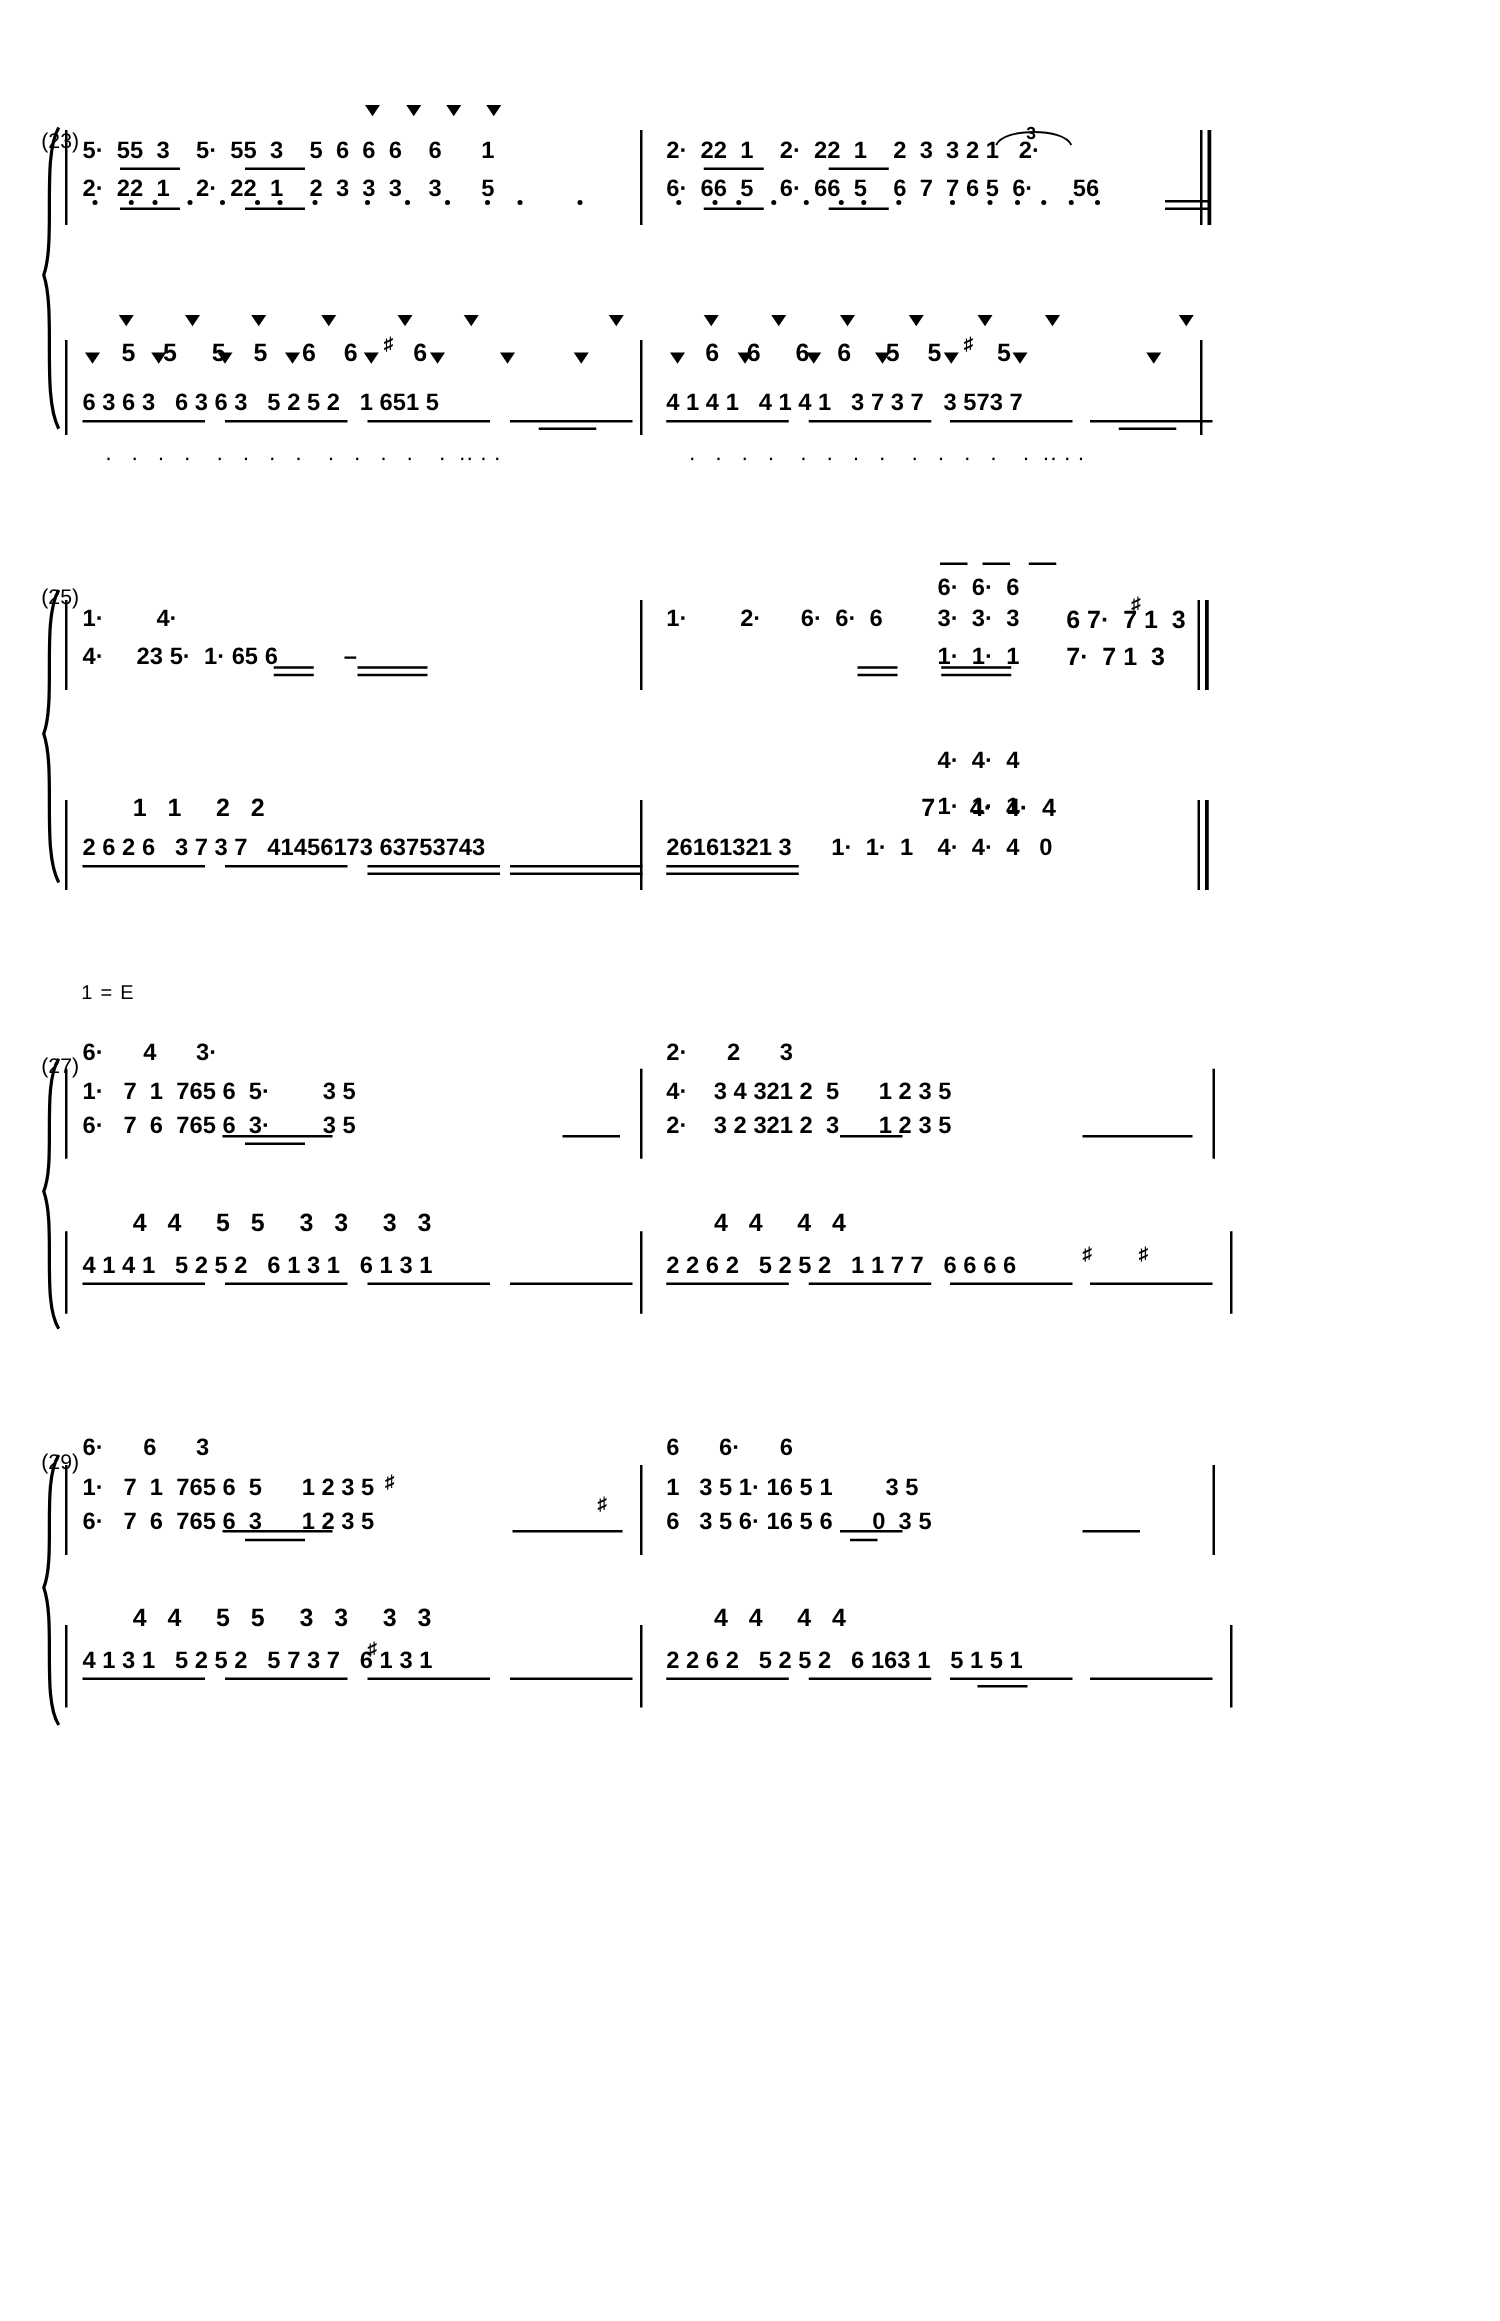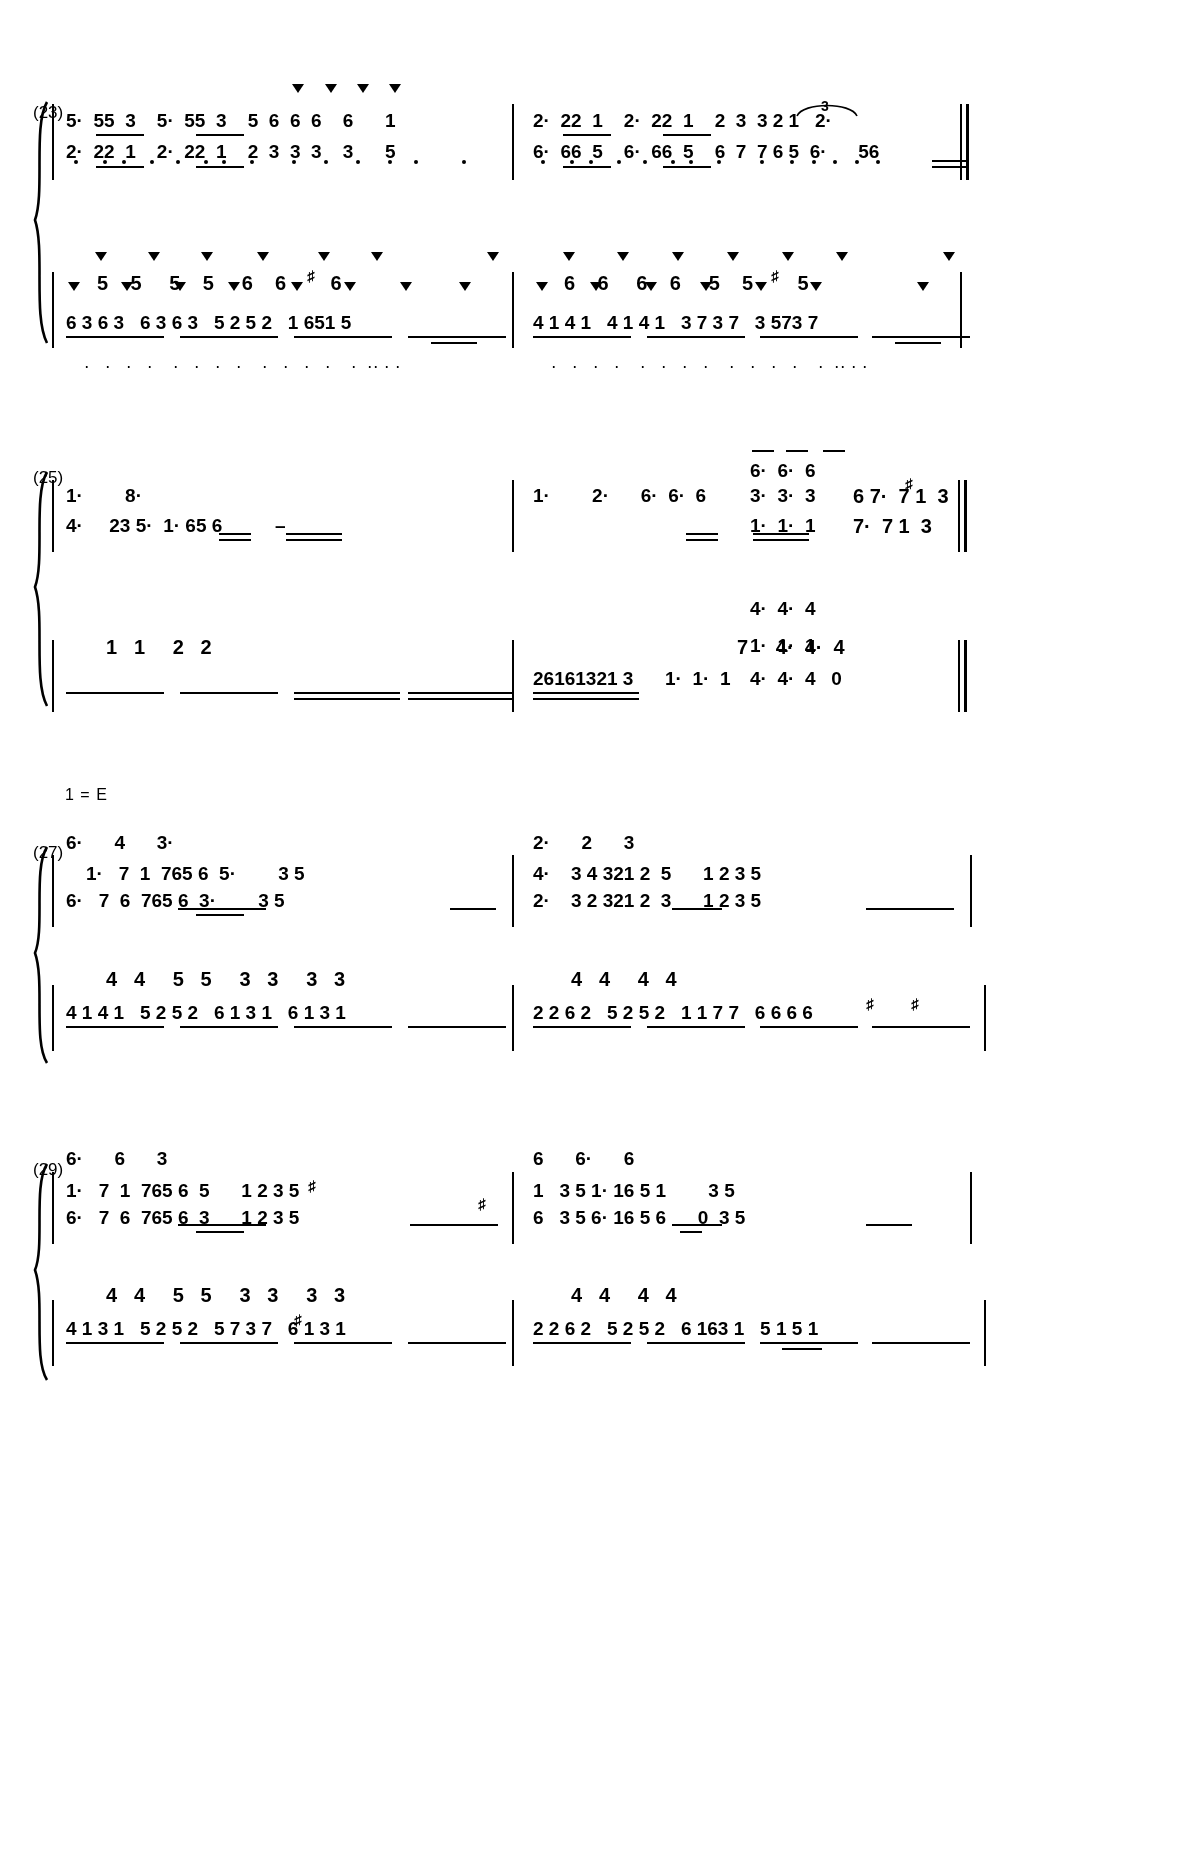--- a/index.html
+++ b/index.html
@@ -190,21 +190,21 @@
   <div class="lbl" style="left:33px;top:468px;">(25)</div>
 
   <div class="brace" style="left:27px;top:470px;">
     <svg width="26" height="238" viewBox="0 0 26 238">
       <path d="M20 2 C6 26 18 90 8 117 C18 146 6 210 20 236" stroke="#000" stroke-width="2.6" fill="none"></path>
     </svg>
   </div>
   <div class="bar" style="left:52px;top:480px;height:72px;"></div>
   <div class="bar" style="left:52px;top:640px;height:72px;"></div>
 
-  <div class="row" style="left:66px;top:485px;">1·        8·</div>
+  <div class="row" style="left:66px;top:485px;">1·        4·</div>
   <div class="row" style="left:66px;top:515px;">4·     23 5·  1· 65 6          –</div>
 
   <div class="beam" style="left:219px;top:533px;width:32px;"></div>
   <div class="beam" style="left:219px;top:539px;width:32px;"></div>
   <div class="beam" style="left:286px;top:533px;width:56px;"></div>
   <div class="beam" style="left:286px;top:539px;width:56px;"></div>
 
   <div class="bar" style="left:512px;top:480px;height:72px;"></div>
   <div class="bar" style="left:512px;top:640px;height:72px;"></div>
 
@@ -224,20 +224,21 @@
   <div class="row small" style="left:853px;top:485px;">6 7·  7 1  3</div>
   <div class="row small" style="left:853px;top:515px;">7·  7 1  3</div>
   <div class="sharp" style="left:905px;top:476px;">♯</div>
 
   <div class="dblbar" style="left:958px;top:480px;height:72px;">
       <i></i>
       <i></i>
     </div>
 
   <div class="row small" style="left:95px;top:636px;">  1   1     2   2</div>
+  <div class="row" style="left:66px;top:668px;">2 6 2 6   3 7 3 7   41456173 63753743</div>
 
   <div class="beam" style="left:66px;top:692px;width:98px;"></div>
   <div class="beam" style="left:180px;top:692px;width:98px;"></div>
   <div class="beam" style="left:294px;top:692px;width:106px;"></div>
   <div class="beam" style="left:294px;top:698px;width:106px;"></div>
   <div class="beam" style="left:408px;top:692px;width:106px;"></div>
   <div class="beam" style="left:408px;top:698px;width:106px;"></div>
 
   <div class="row" style="left:533px;top:668px;">26161321 3      1·  1·  1</div>
   <div class="beam" style="left:533px;top:692px;width:106px;"></div>
@@ -259,21 +260,21 @@
 
   <div class="brace" style="left:27px;top:845px;">
     <svg width="26" height="220" viewBox="0 0 26 220">
       <path d="M20 2 C6 24 18 84 8 108 C18 136 6 196 20 218" stroke="#000" stroke-width="2.6" fill="none"></path>
     </svg>
   </div>
   <div class="bar" style="left:52px;top:855px;height:72px;"></div>
   <div class="bar" style="left:52px;top:985px;height:66px;"></div>
 
   <div class="row" style="left:66px;top:832px;">6·      4      3·</div>
-  <div class="row" style="left:66px;top:863px;margin-left:20px;">1·   7  1  765 6  5·        3 5</div>
+  <div class="row" style="left:66px;top:863px;">1·   7  1  765 6  5·        3 5</div>
   <div class="row" style="left:66px;top:890px;">6·   7  6  765 6  3·        3 5</div>
 
   <div class="beam" style="left:178px;top:908px;width:88px;"></div>
   <div class="beam" style="left:196px;top:914px;width:48px;"></div>
   <div class="beam" style="left:450px;top:908px;width:46px;"></div>
 
   <div class="bar" style="left:512px;top:855px;height:72px;"></div>
   <div class="bar" style="left:512px;top:985px;height:66px;"></div>
 
   <div class="row" style="left:533px;top:832px;">2·      2      3</div>

